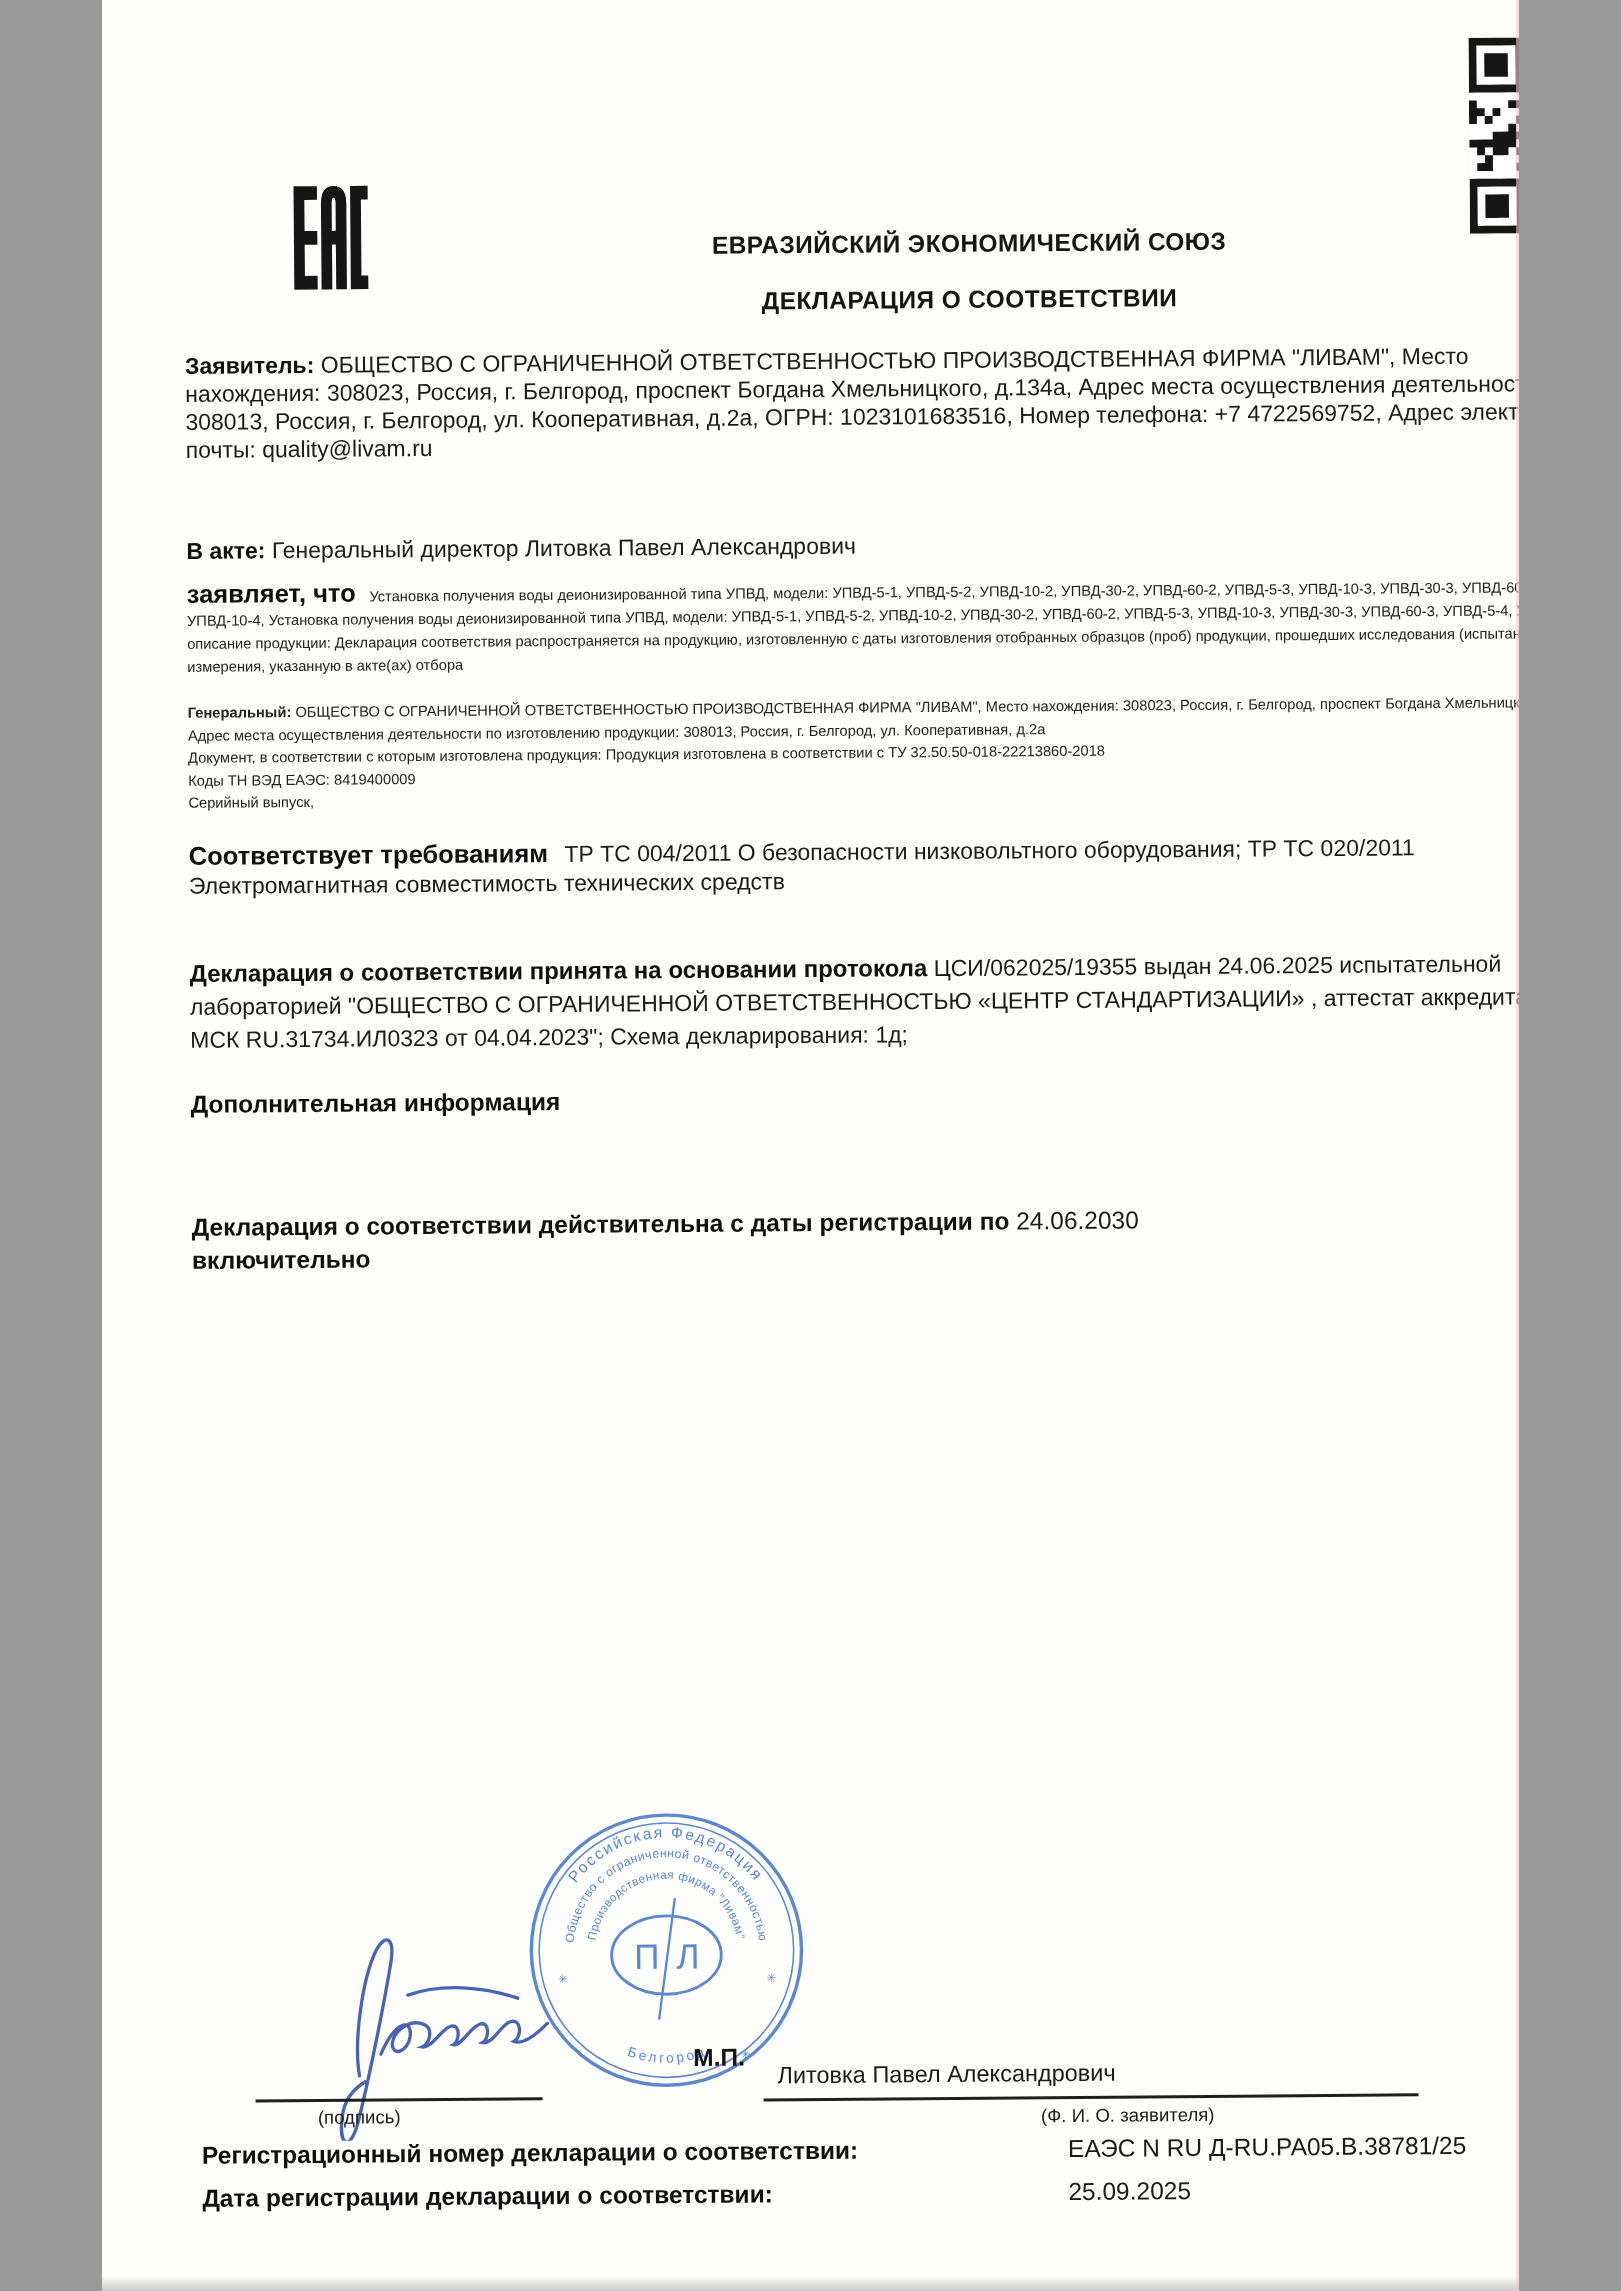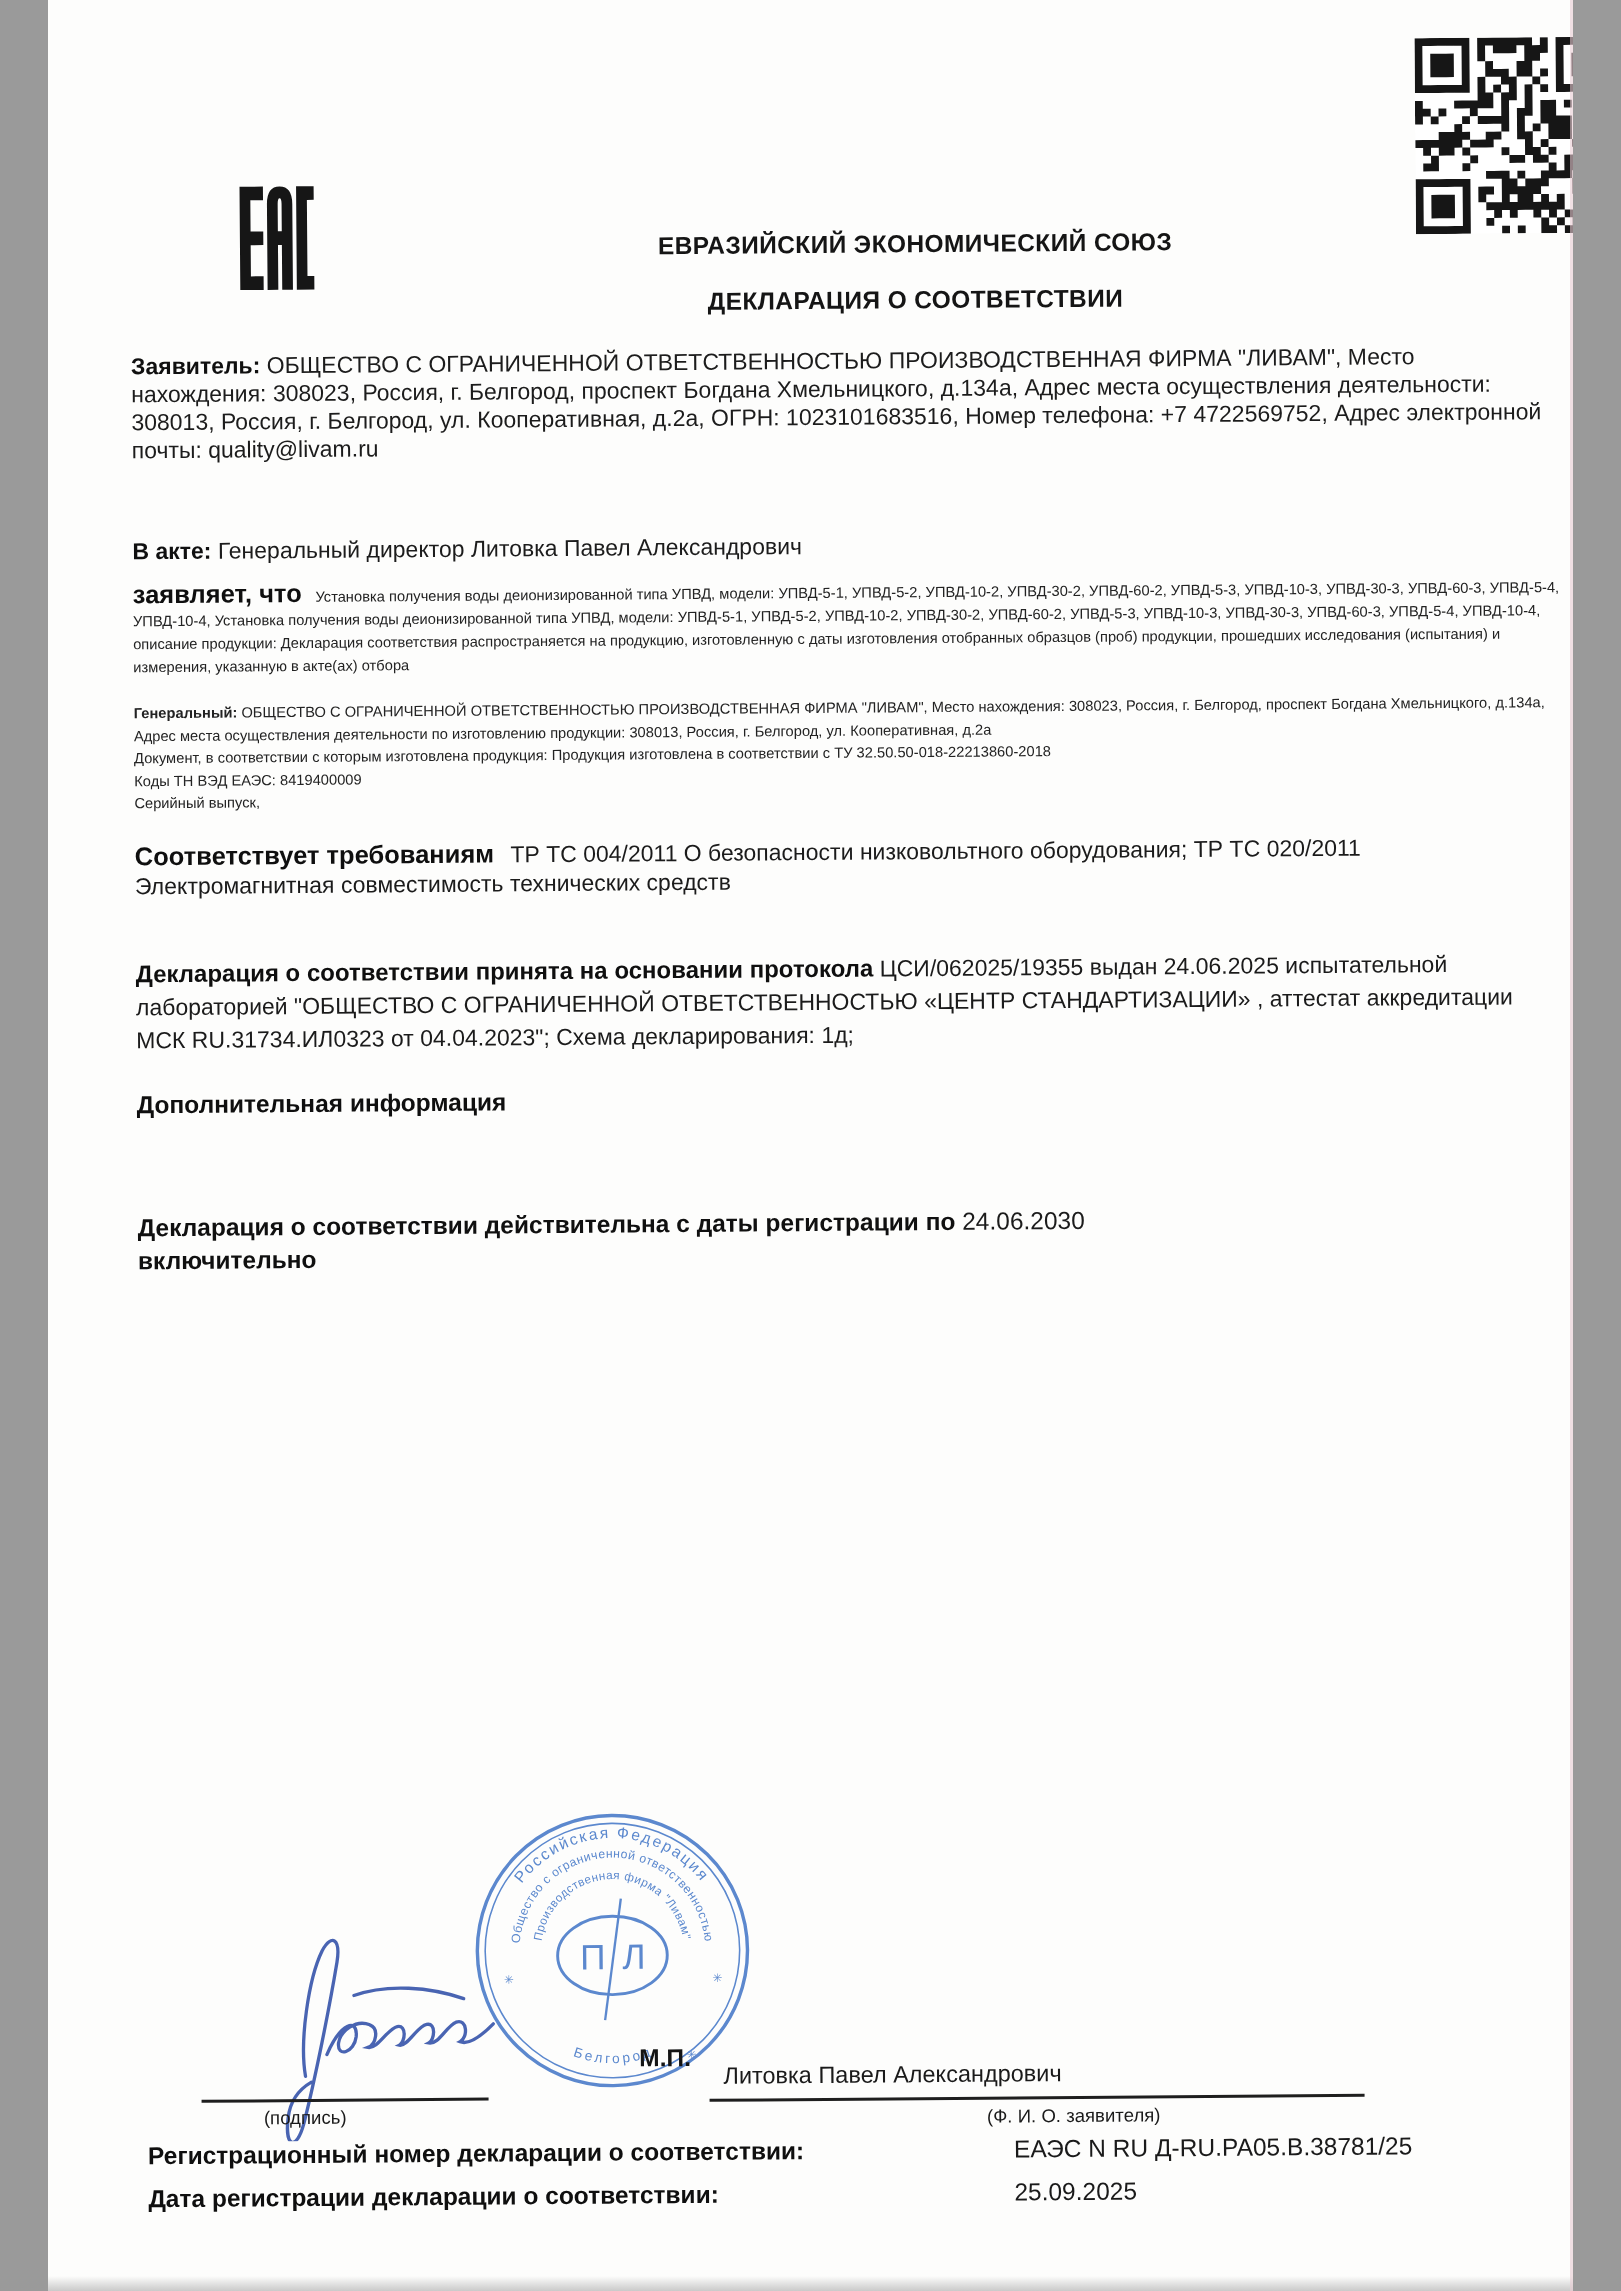--- a/index.html
+++ b/index.html
@@ -1,17 +1,17 @@
 <!DOCTYPE html>
 <html style="--stamp_blue: #4679c8; --signature_blue: #3a57ab; --ink_black: #1b1b1b;"><head>
 <meta charset="utf-8">
 <style>
   html,body{margin:0;padding:0;background:#9a9a9a;}
   .page{
-    position:relative; width:1525px; height:2292px; margin:0 auto;
+    position:relative; width:1417px; height:2292px; margin:0 auto;
     background:#fdfdfc; overflow:hidden;
     font-family:"Liberation Sans","DejaVu Sans",sans-serif;
     color:#1b1b1b;
   }
   .sheet{position:absolute; inset:0; transform:rotate(-0.45deg); transform-origin:50% 55%;}
   .abs{position:absolute;}
   
   .titles{left:287px; width:1176px; text-align:center; font-weight:bold; font-size:24.5px; letter-spacing:0.4px; color:#151515;}
   .t1{top:231px;} .t2{top:287px;}
   

